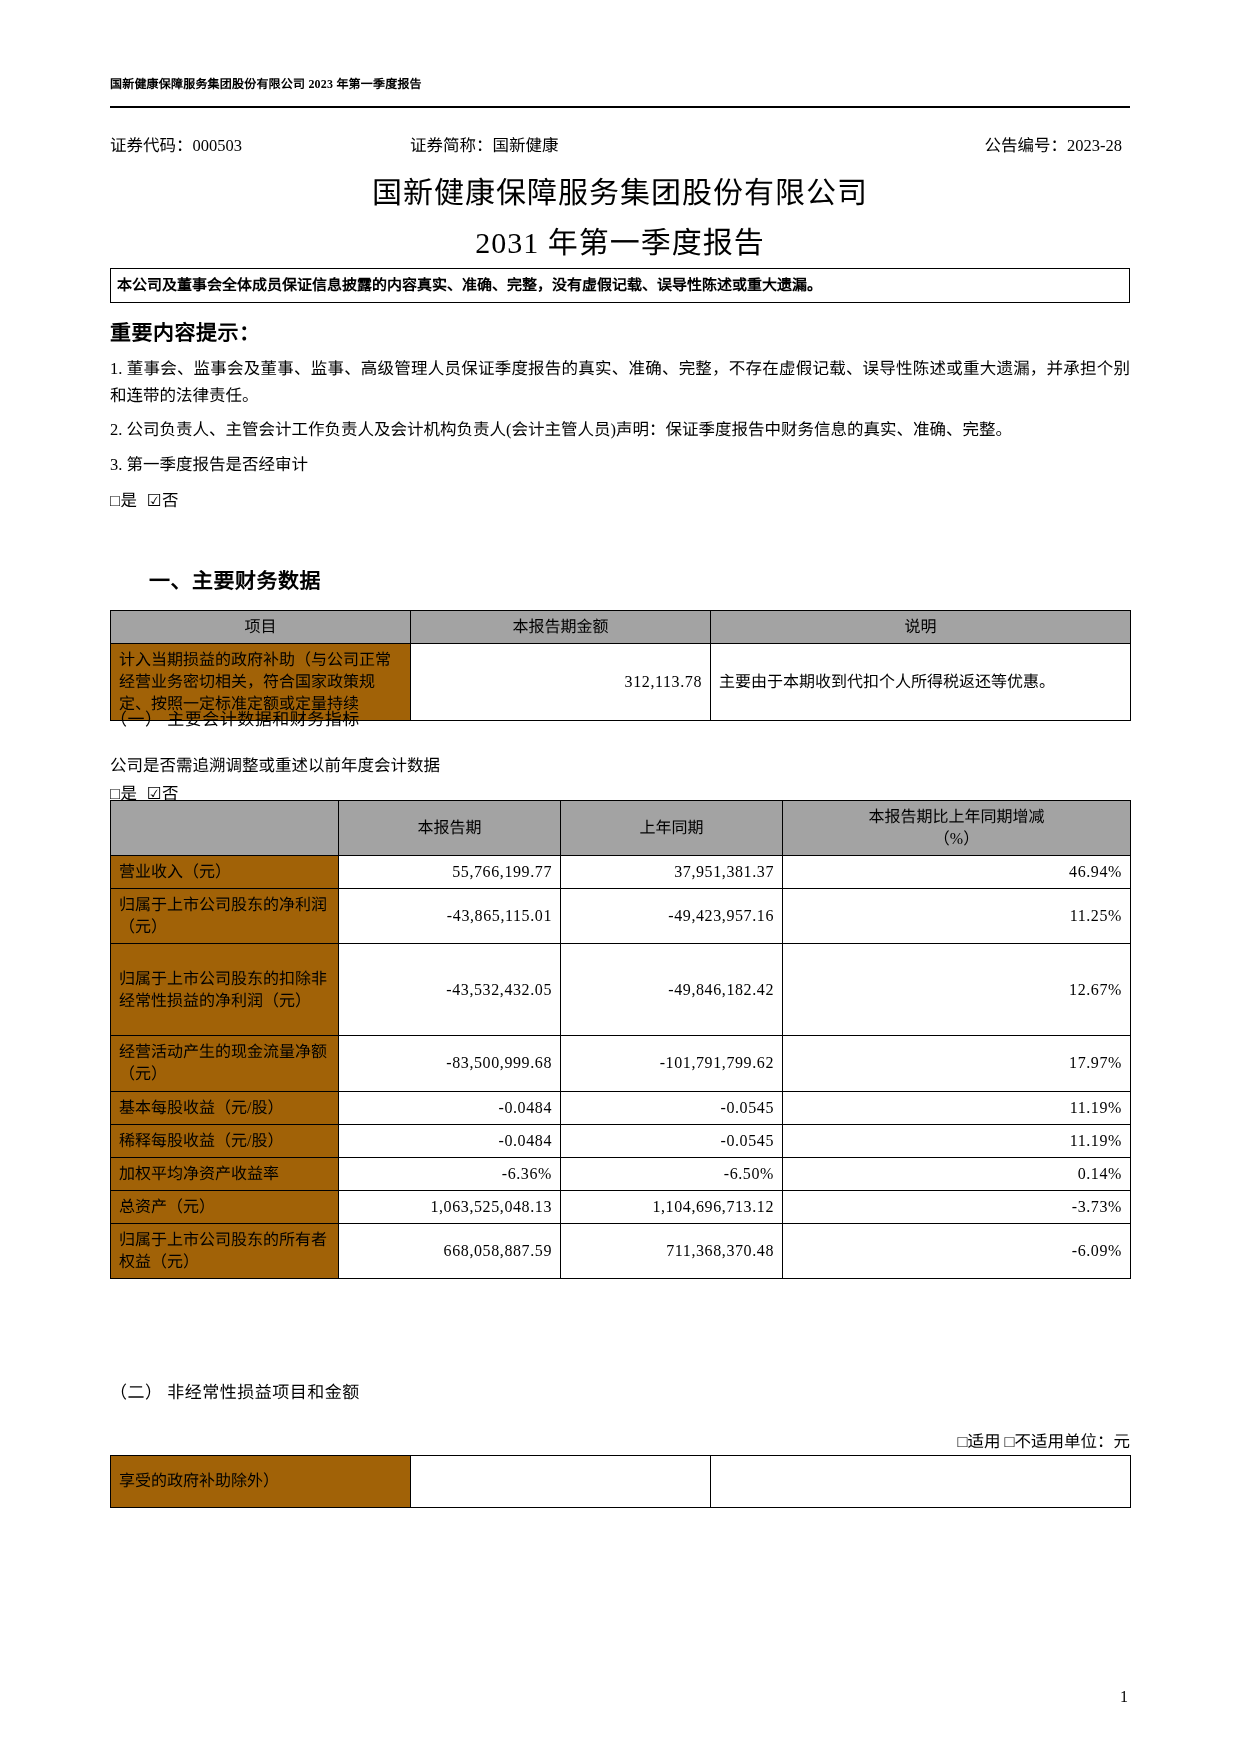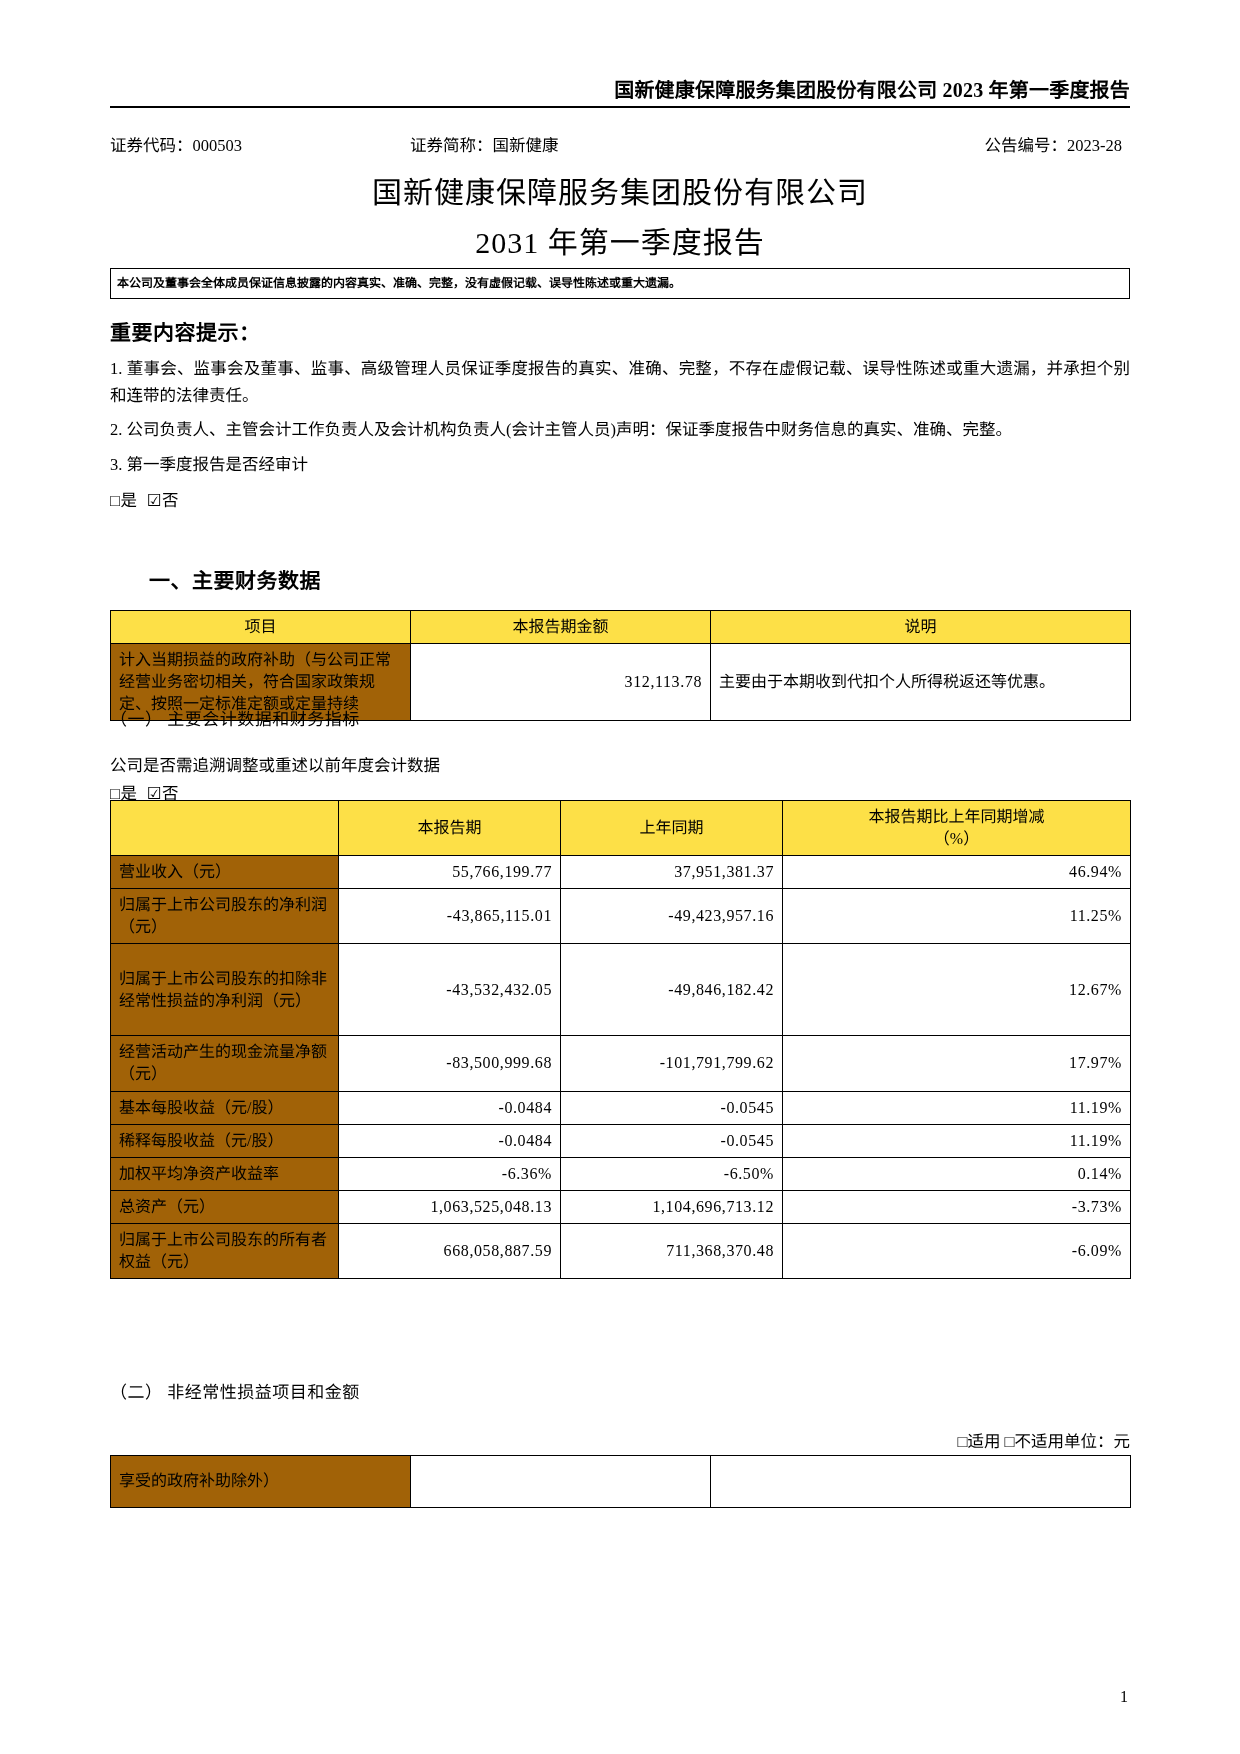--- a/index.html
+++ b/index.html
@@ -20,22 +20,22 @@
     height: 1754px;
     padding: 0;
   }
 
   
   .run-header {
     position: absolute;
     top: 74px;
     left: 110px;
     right: 110px;
-    text-align: right;
-    font-size: 20px;
+    text-align: left;
+    font-size: 12px;
     letter-spacing: 0.2px;
     font-weight: 600;
     font-family: "Liberation Serif", "DejaVu Serif", serif;
   }
   .run-rule {
     position: absolute;
     top: 106px;
     left: 110px;
     right: 110px;
     height: 2px;
@@ -74,21 +74,21 @@
   }
 
   
   .statement-box {
     position: absolute;
     top: 268px;
     left: 110px;
     right: 110px;
     border: 1.5px solid #000;
     padding: 6px 6px 7px 6px;
-    font-size: 12px;
+    font-size: 15px;
     line-height: 1.35;
     font-weight: 600;
   }
 
   
   .notice {
     position: absolute;
     top: 316px;
     left: 110px;
     right: 110px;
@@ -150,21 +150,21 @@
     table-layout: fixed;
   }
   table.doc th, table.doc td {
     border: 1.2px solid #000;
     padding: 5px 8px;
     vertical-align: middle;
     line-height: 1.38;
     font-weight: normal;
   }
   table.doc th {
-    background: #fde047;
+    background: #a3a3a3;
   }
   td.lbl {
     background: #a16207;
     text-align: left;
   }
   td.num {
     text-align: right;
     font-family: "Liberation Serif", "DejaVu Serif", serif;
     letter-spacing: 0.6px;
   }

